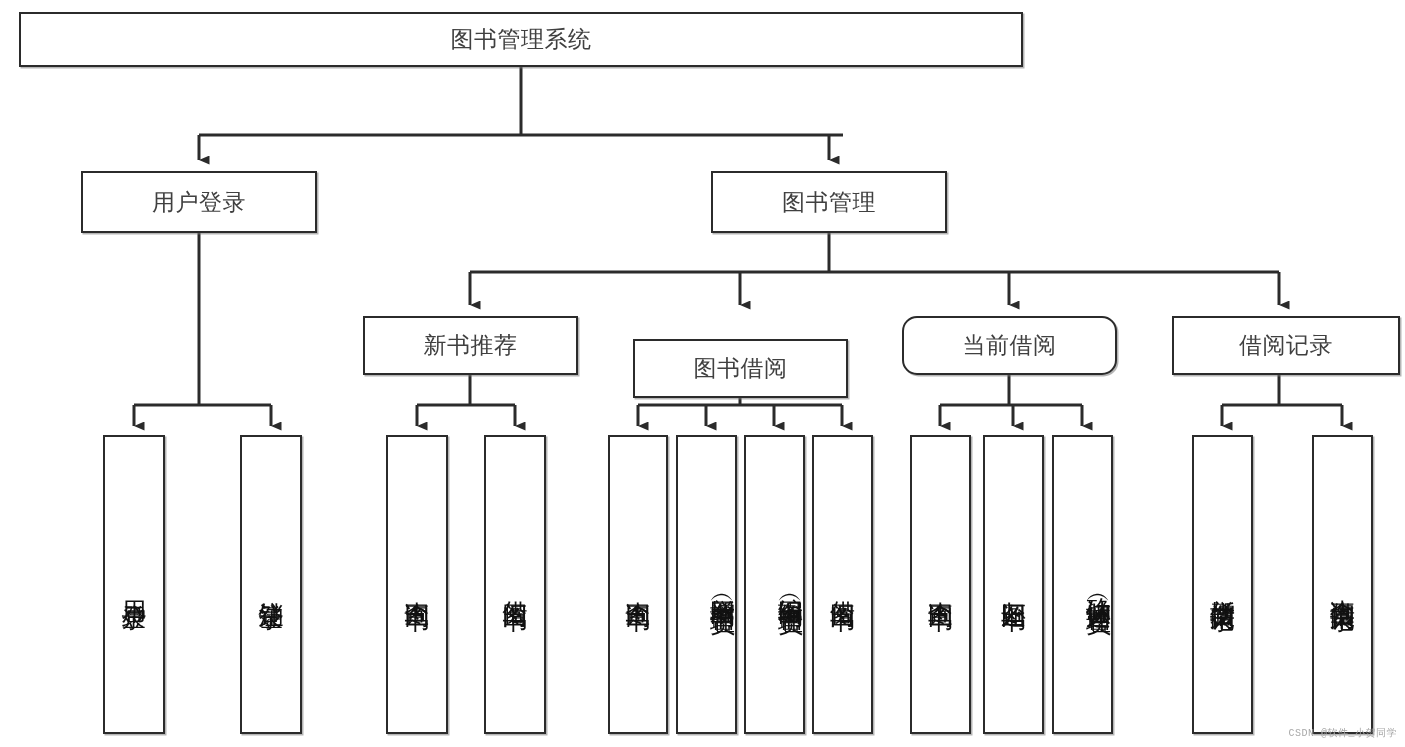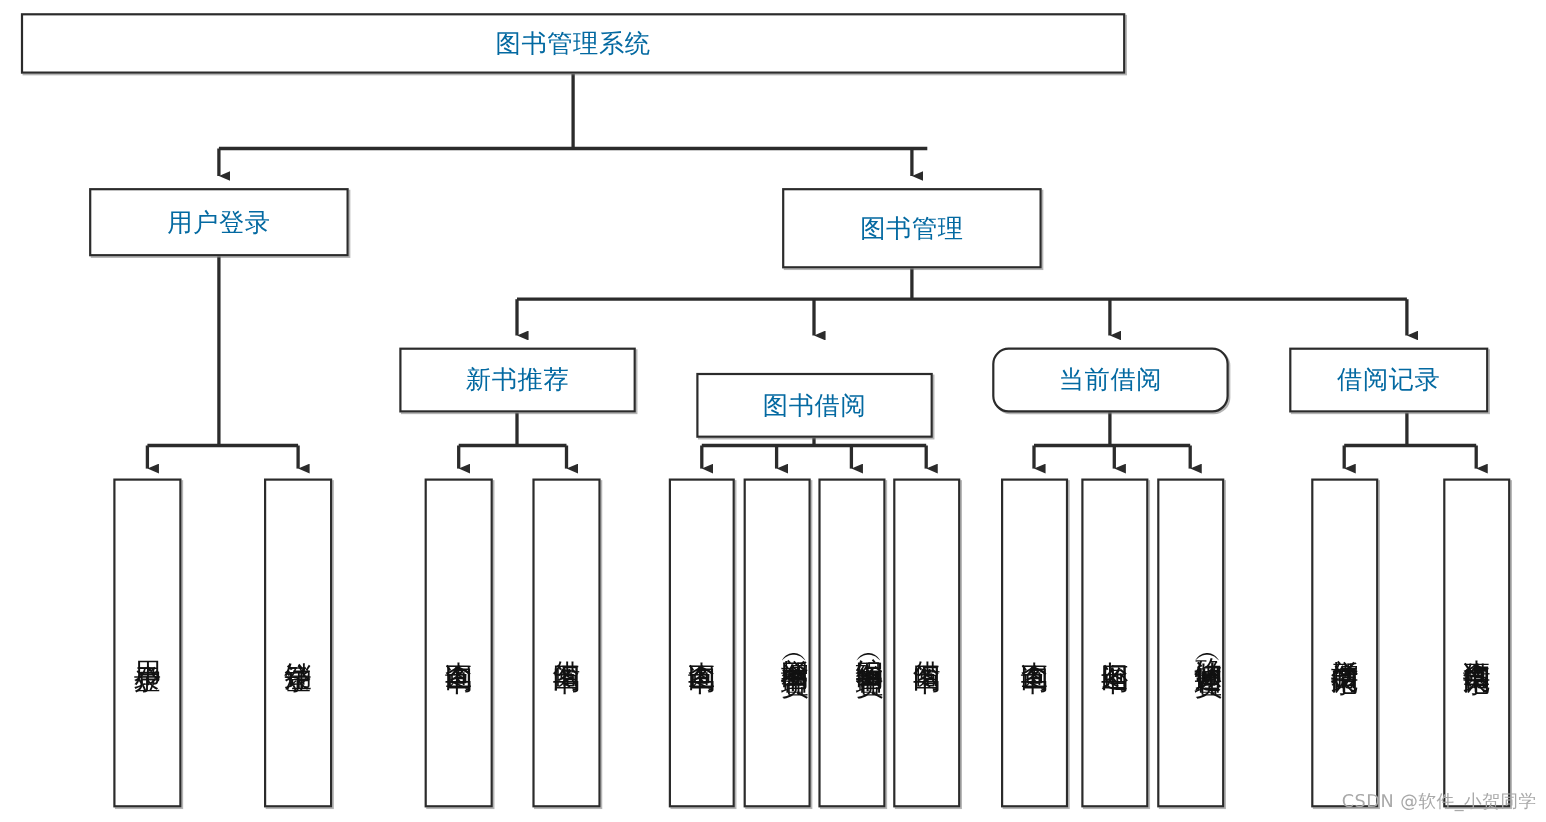--- a/index.html
+++ b/index.html
@@ -29,21 +29,21 @@
     border: 2px solid #2b2b2b;
     box-shadow: 1.5px 1.5px 0 rgba(120,120,120,0.55);
   }
   .node-label-h {
     position: absolute;
     left: 0; right: 0; top: 0; bottom: 0;
     display: flex;
     align-items: center;
     justify-content: center;
     font-size: 23px;
-    color: #0369a1;
+    color: #404040;
     letter-spacing: 0.5px;
     white-space: nowrap;
   }
   .node-label-v {
     position: absolute;
     left: 0; right: 0; top: 0; bottom: 0;
     display: flex;
     align-items: center;
     justify-content: center;
     writing-mode: vertical-rl;
@@ -54,24 +54,25 @@
     line-height: 1;
   }
   .node-label-v.top-align {
     align-items: flex-start;
     padding-top: 4px;
   }
   .watermark {
     position: absolute;
     right: 8px;
     bottom: 7px;
-    font-size: 16px;
+    font-size: 10px;
     color: #a8a8a8;
     white-space: nowrap;
     letter-spacing: 0.5px;
+    font-family: Liberation Mono, monospace;
   }
 </style>
 </head>
 <body>
 
 <div id="page">
 
   <svg id="diagram" viewBox="0 0 1405 747" xmlns="http://www.w3.org/2000/svg">
     <defs>
       <marker id="arrowhead" markerWidth="9" markerHeight="11" refX="4.5" refY="10.5" orient="auto" markerUnits="userSpaceOnUse">
@@ -122,34 +123,34 @@
     </g>
   </svg>
 
   <div class="node-box" style="left:19px;top:12px;width:1004px;height:55px;">
     <div class="node-label-h">图书管理系统</div>
   </div>
 
   <div class="node-box" style="left:81px;top:171px;width:236px;height:62px;">
     <div class="node-label-h">用户登录</div>
   </div>
-  <div class="node-box" style="left:711px;top:171px;width:236px;height:73px;">
+  <div class="node-box" style="left:711px;top:171px;width:236px;height:62px;">
     <div class="node-label-h">图书管理</div>
   </div>
 
   <div class="node-box" style="left:363px;top:316px;width:215px;height:59px;text-align:center;">
     <div class="node-label-h">新书推荐</div>
   </div>
   <div class="node-box" style="left:633px;top:316px;width:215px;height:59px;margin-top:23px;">
     <div class="node-label-h">图书借阅</div>
   </div>
   <div class="node-box" style="left:902px;top:316px;width:215px;height:59px;border-radius:15px;">
     <div class="node-label-h">当前借阅</div>
   </div>
-  <div class="node-box" style="left:1172px;top:316px;width:181px;height:59px;padding-left:48px;">
+  <div class="node-box" style="left:1172px;top:316px;width:228px;height:59px;padding-left:48px;">
     <div class="node-label-h">借阅记录</div>
   </div>
 
   <div class="node-box" style="left:103px;top:435px;width:62px;height:299px;">
     <div class="node-label-v">用户登录</div>
   </div>
   <div class="node-box" style="left:240px;top:435px;width:62px;height:299px;">
     <div class="node-label-v">注销登录</div>
   </div>
   <div class="node-box" style="left:386px;top:435px;width:62px;height:299px;">

